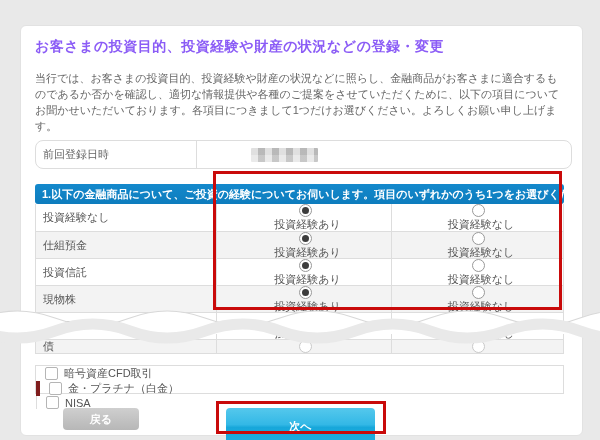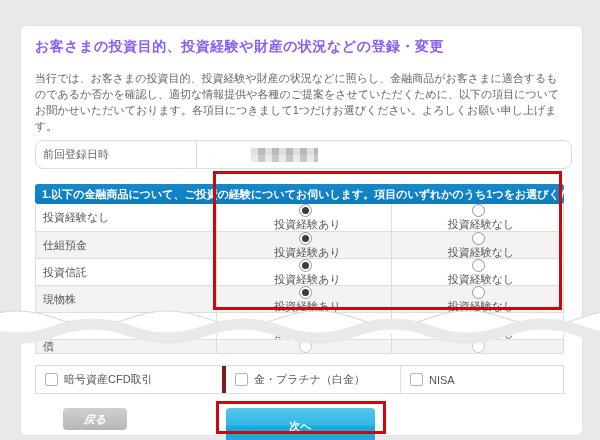--- a/index.html
+++ b/index.html
@@ -57,42 +57,42 @@
   }
   .radio.checked::after {
     content:""; position:absolute; left:2px; top:2px; width:7px; height:7px;
     border-radius:50%; background:#3d3d3d;
   }
   .trow.partial { height:14px; overflow:hidden; }
   .trow.partial .radio { border-color:#c9c9c9; }
 
   
   .cbtable { margin-top:11px; width:529px; border:1px solid #ddd; background:#fff; }
-  .cbrow { display:flex; height:27px; align-items:stretch; }
+  .cbrow { display:flex; height:27px; align-items:stretch;flex-direction:column; }
   .cbrow + .cbrow { border-top:1px solid #ddd; }
   .cb-cell { display:flex; align-items:center; font-size:11px; color:#555; }
   .cb-c1 { width:186px; }
   .cb-c2 { width:178px; border-left:4px solid #7f1d1d; }
   .cb-c3 { width:163px; border-left:1px solid #ddd; }
   .checkbox {
     flex:0 0 auto; width:13px; height:13px; border:1px solid #b5b5b5; border-radius:2px;
     background:#fff; margin:0 6px 0 9px;
   }
   .other-input {
     width:90px; height:17px; margin-left:5px;
     background:#ebebeb; border:1px solid #ccc; border-radius:2px;
     font-size:10px; padding:0 3px; color:#555;
   }
 
   
   .btn { position:absolute; border:none; border-radius:4px; color:#fff;
          font-size:11px; font-weight:bold; font-family:inherit; cursor:pointer;
          text-align:center; z-index:10; }
-  .btn-back { left:63px; top:408px; width:64px; height:22px;
-              background:linear-gradient(#cfcfcf,#b7b7b7);font-style:italic; }
+  .btn-back { left:63px; top:408px; width:76px; height:22px;
+              background:linear-gradient(#cfcfcf,#b7b7b7); }
   .btn-next { left:226px; top:408px; width:149px; height:36px;
               background:linear-gradient(to bottom,#55c8ec 0%,#33b8e6 46%,#17a7da 54%,#21addf 100%); }
 
   
   .redbox { position:absolute; border:3px solid #c90a0a; z-index:30; pointer-events:none; }
   .redbox1 { left:213px; top:171px; width:349px; height:139px; }
   .redbox2 { left:216px; top:401px; width:170px; height:33px; }
 
   
   .wave { position:absolute; left:0; top:298px; width:600px; height:58px;

